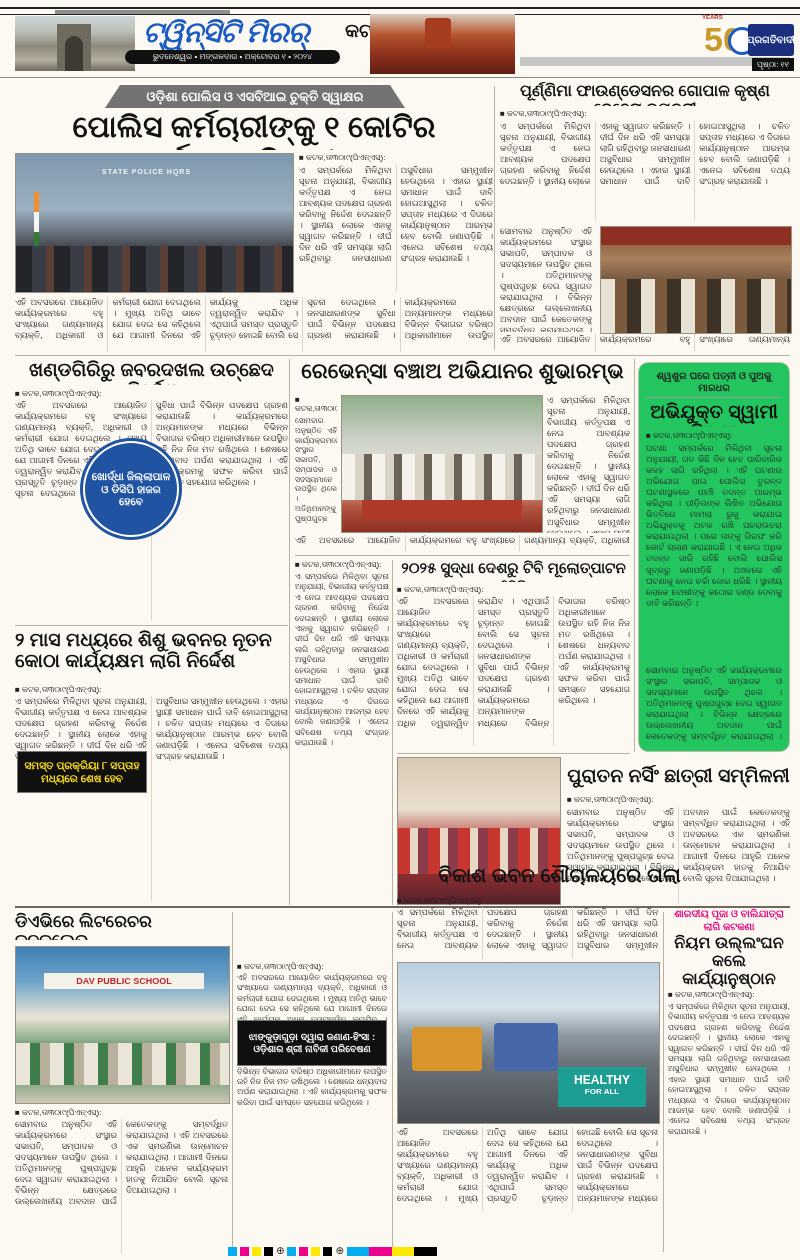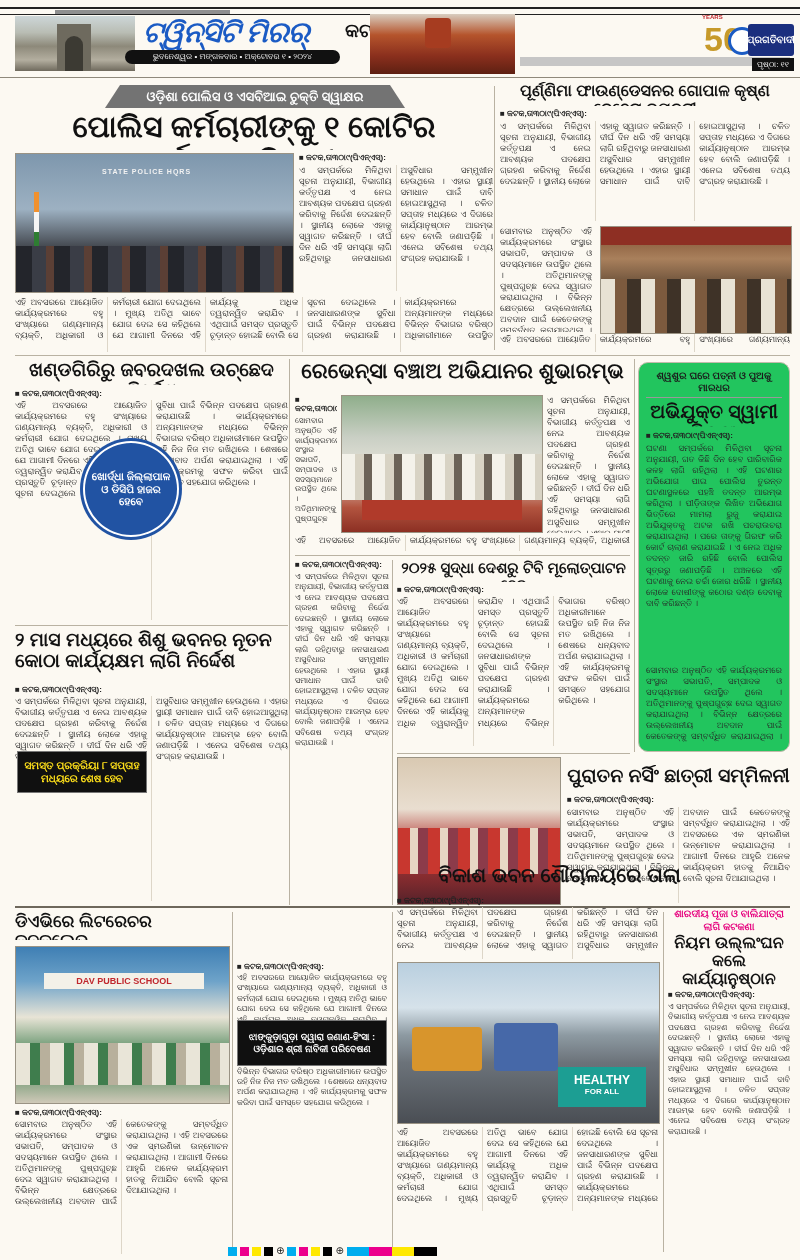--- a/index.html
+++ b/index.html
@@ -1,21 +1,21 @@
 <!DOCTYPE html>
 <html><head>
 <meta charset="utf-8">
 <style>
   html,body{margin:0;padding:0;background:#e8e4da;}
   #page{position:relative;width:800px;height:1260px;background:#fcf9f2;margin:0 auto;
         font-family:"Liberation Sans","DejaVu Sans",sans-serif;color:#1b1b1b;overflow:hidden;}
   .abs{position:absolute;}
   .rule{position:absolute;background:#b9b2a2;}
   .hl{font-weight:bold;color:#111;line-height:1.12;text-align:center;overflow:hidden;}
-  .byline{font-size:8px;font-weight:bold;color:#222;margin-bottom:2px;overflow:hidden;white-space:nowrap;}
+  .byline{font-size:8px;font-weight:normal;color:#222;margin-bottom:2px;overflow:hidden;white-space:nowrap;}
   .body{font-size:8.5px;line-height:1.3;text-align:justify;color:#262626;overflow:hidden;
         column-gap:9px;column-rule:1px solid #ddd6c8;}
   .c2{column-count:2}.c3{column-count:3}.c5{column-count:5}
   .photo{position:absolute;overflow:hidden;border:1px solid #9a9384;}
   
   #toprule{position:absolute;left:0;top:7px;width:800px;height:5px;border-top:2px solid #222;border-bottom:1px solid #222;}
   #topgray{position:absolute;left:55px;top:10px;width:175px;height:4px;background:#8f8f8f;}
   #masthead{position:absolute;left:143px;top:16px;width:230px;font-size:29px;font-weight:bold;
             font-style:italic;color:#1b5bc4;letter-spacing:-1px;white-space:nowrap;overflow:hidden;}
   #datepill{position:absolute;left:125px;top:50px;width:215px;height:14px;background:#111;border-radius:8px;

